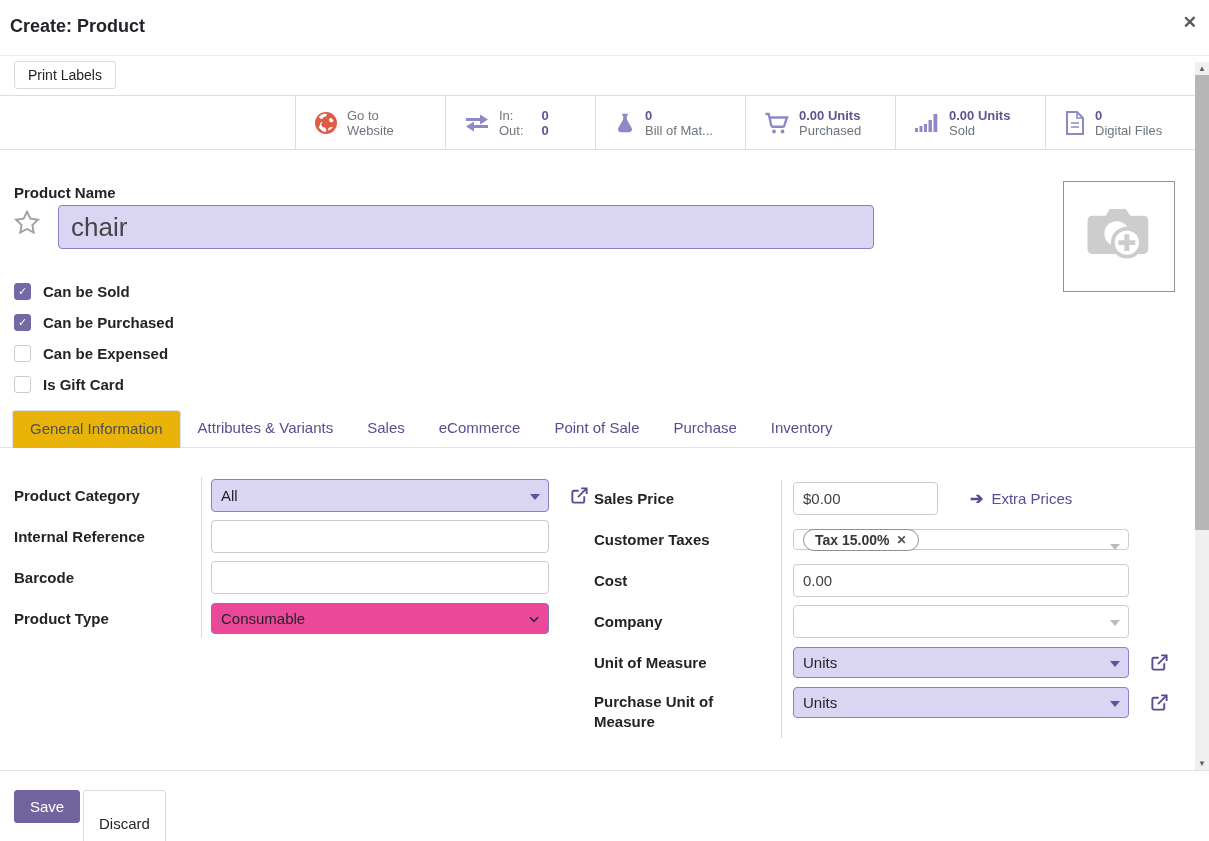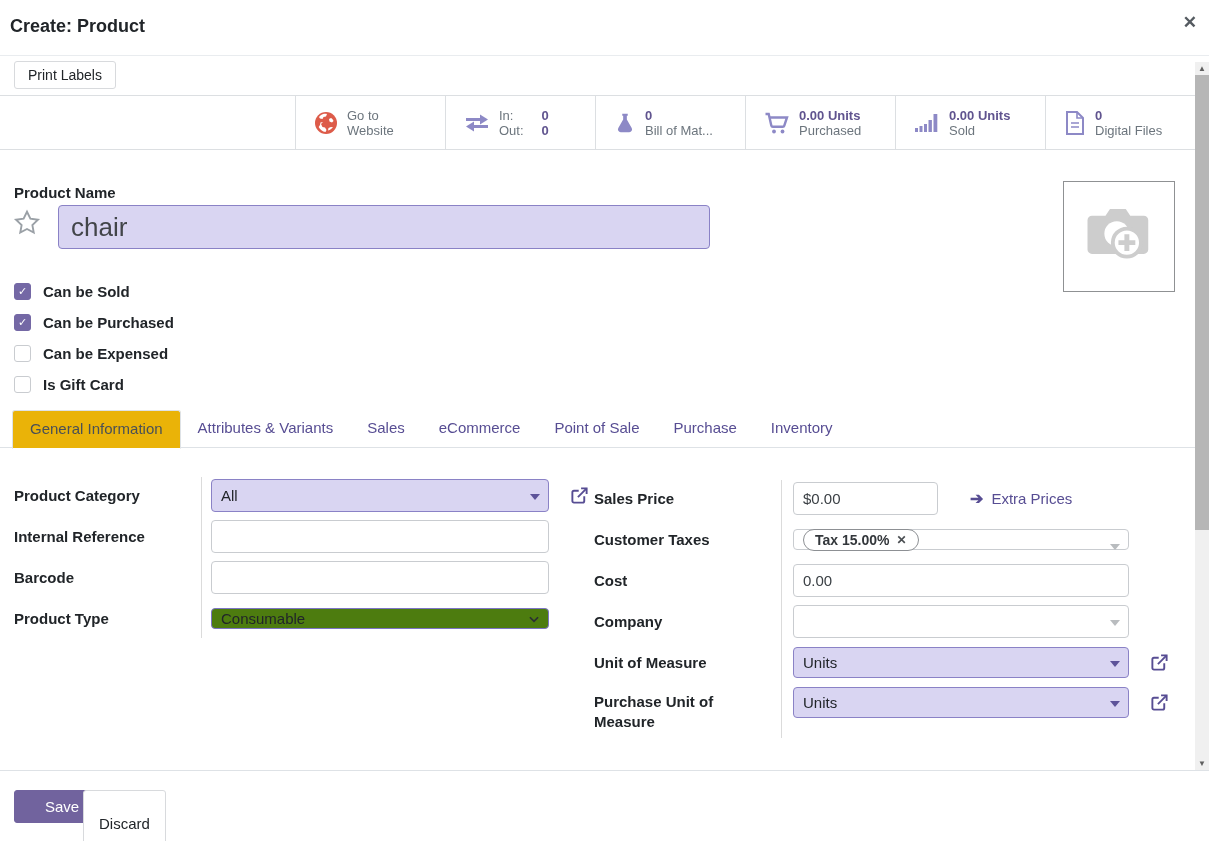--- a/index.html
+++ b/index.html
@@ -25,21 +25,21 @@
   .stat .ic { flex:0 0 auto; color:#8d89c6; display:flex; }
   .stat .txt { font-size:13px; line-height:15px; color:#6c757d; overflow:hidden; white-space:nowrap; }
   .stat .val { color:#60548f; font-weight:bold; }
   .inout { display:grid; grid-template-columns:auto auto; column-gap:18px; font-size:13px; line-height:15px; }
   .inout .lbl { color:#6c757d; }
   .inout .val { color:#60548f; font-weight:bold; text-align:left; }
 
   
   .pn-label { position:absolute; left:14px; top:184px; font-size:15px; font-weight:bold; }
   .star { position:absolute; left:12px; top:208px; color:#9aa0a6; }
-  .pn-input { position:absolute; left:58px; top:205px; width:652px; height:44px;
+  .pn-input { position:absolute; left:58px; top:205px; width:816px; height:44px;
     background:#d9d5f2; border:1px solid #8a82c6; border-radius:4px; font-size:26px; color:#424549;
     padding:2px 12px; font-family:"Liberation Sans", sans-serif; }
   .img-ph { position:absolute; left:1063px; top:181px; width:112px; height:111px;
     border:1px solid #8f9193; background:#fff; display:flex; align-items:center; justify-content:center; cursor:pointer; }
 
   
   .cbs { position:absolute; left:14px; top:276px; }
   .cbrow { display:flex; align-items:center; height:31px; cursor:pointer; }
   .cb { width:17px; height:17px; border:1px solid #c9ccd0; border-radius:3px; background:#fff;
     display:flex; align-items:center; justify-content:center; font-size:11px; color:#fff; }
@@ -72,35 +72,35 @@
   .w-full { width:338px; }
   .group-right .w-full { width:336px; }
   .w-sm { width:145px; }
 
   .ddl { position:relative; display:flex; align-items:center; height:33px; border-radius:4px;
     border:1px solid #c9ccd0; background:#fff; padding:0 24px 0 9px; font-size:15px; cursor:pointer; }
   .ddl.hl { background:#d9d5f2; border-color:#8a82c6; }
   .caret { position:absolute; right:8px; top:14px; width:0; height:0;
     border-left:5px solid transparent; border-right:5px solid transparent; border-top:6px solid #b9bcbf; }
   .ddl.hl .caret { border-top-color:#5d5399; }
-  .selectbox { position:relative; display:flex; align-items:center; height:21px; border-radius:4px;
-    border:1px solid #7c74c4; background:#4d7c0f; padding:0 26px 0 9px; font-size:15px; cursor:pointer; }
+  .selectbox { position:relative; display:flex; align-items:center; height:31px; border-radius:4px;
+    border:1px solid #7c74c4; background:#ec4899; padding:0 26px 0 9px; font-size:15px; cursor:pointer; }
   .ext { margin-left:7px; color:#574d93; display:flex; cursor:pointer; }
 
   .link { color:#574d93; font-size:15px; cursor:pointer; display:flex; align-items:center; gap:8px; margin-left:18px; }
   .link .arr { font-weight:bold; font-size:16px; }
 
   .tag { display:inline-flex; align-items:center; gap:7px; border:1px solid #8d9094; border-radius:13px;
     padding:2px 11px; font-size:14px; font-weight:bold; color:#33373b; background:#fff; }
   .tag .x { cursor:pointer; font-size:12px; color:#4a4e52; }
 
   
   .footer { position:absolute; left:0; top:770px; width:1209px; height:71px; border-top:1px solid #dee2e6; background:#fff; }
   .btn-save { position:absolute; left:14px; top:19px; background:#71639e; color:#fff; border:1px solid #71639e;
-    border-radius:3px; padding:7px 30px; font-size:15px; cursor:pointer; }
+    border-radius:3px; padding:7px 15px; font-size:15px; cursor:pointer; }
   .btn-discard { position:absolute; left:83px; top:19px; background:#fff; color:#212529; border:1px solid #d8dadd;
     border-radius:3px; padding:24px 15px; font-size:15px; cursor:pointer; }
 
   
   .sbar { position:absolute; right:0; top:62px; width:14px; height:708px; background:#f0f0f0; }
   .sbar .arrow { position:absolute; left:0; width:14px; height:13px; color:#606060; font-size:8px;
     display:flex; align-items:center; justify-content:center; cursor:pointer; }
   .sbar .up { top:0; }
   .sbar .down { bottom:0; }
   .sbar .thumb { position:absolute; left:0; top:13px; width:14px; height:455px; background:#b6b6b6; cursor:pointer; }

